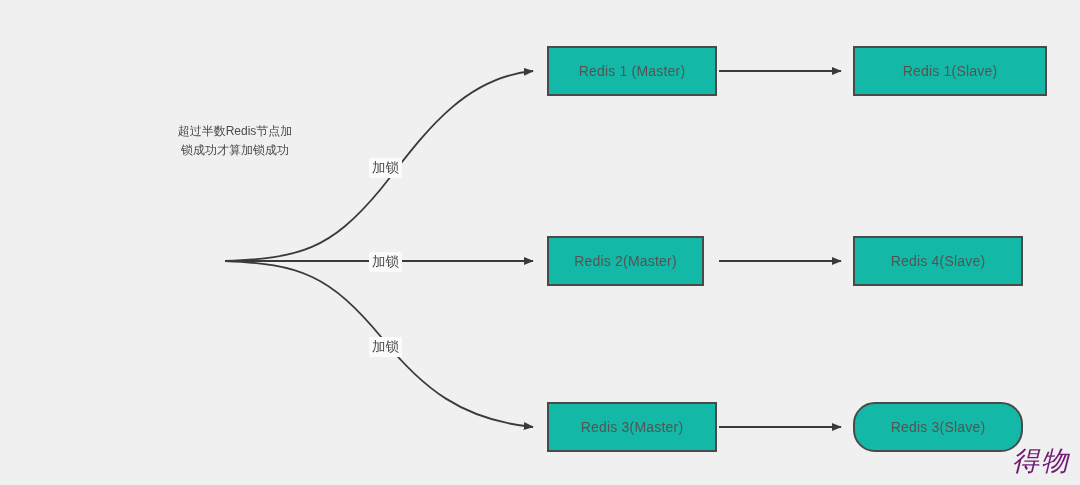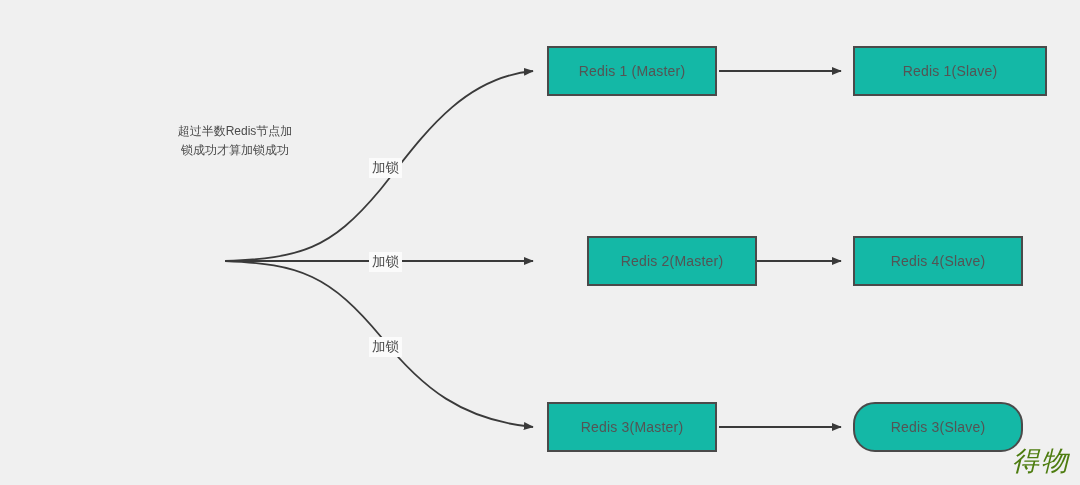--- a/index.html
+++ b/index.html
@@ -60,21 +60,21 @@
   .note div {
     display: block;
   }
   .watermark {
     position: absolute;
     right: 10px;
     bottom: 6px;
     font-family: "Liberation Serif", "DejaVu Serif", serif;
     font-style: italic;
     font-size: 27px;
-    color: #4d7c0f;
+    color: #701a75;
     letter-spacing: 2px;
     user-select: none;
   }
 </style>
 </head>
 <body>
 
 <div id="canvas">
 
   <svg id="edges" viewBox="0 0 1080 485" xmlns="http://www.w3.org/2000/svg">
@@ -97,21 +97,21 @@
 
 
   <div class="node" style="left:547px; top:46px; width:170px; height:50px;">
     <span>Redis 1 (Master)</span>
   </div>
 
   <div class="node" style="left:853px; top:46px; width:194px; height:50px;">
     <span>Redis 1(Slave)</span>
   </div>
 
-  <div class="node" style="left:547px; top:236px; width:170px; height:50px;margin-left:40px;">
+  <div class="node" style="left:547px; top:236px; width:157px; height:50px;">
     <span>Redis 2(Master)</span>
   </div>
 
   <div class="node" style="left:853px; top:236px; width:170px; height:50px;">
     <span>Redis 4(Slave)</span>
   </div>
 
   <div class="node" style="left:547px; top:402px; width:170px; height:50px;">
     <span>Redis 3(Master)</span>
   </div>

